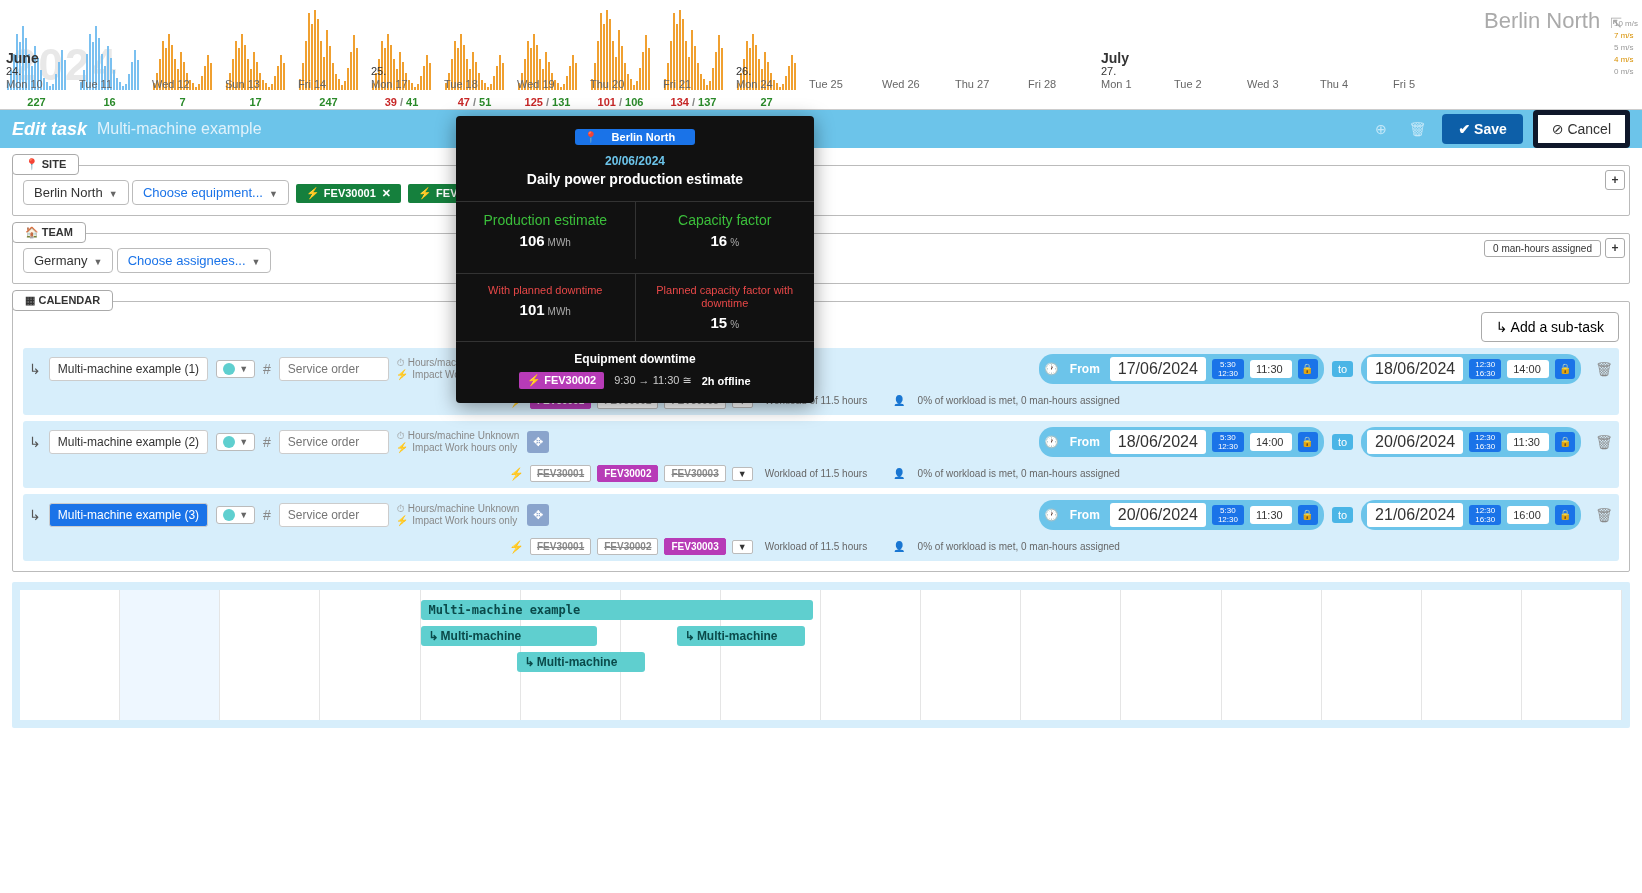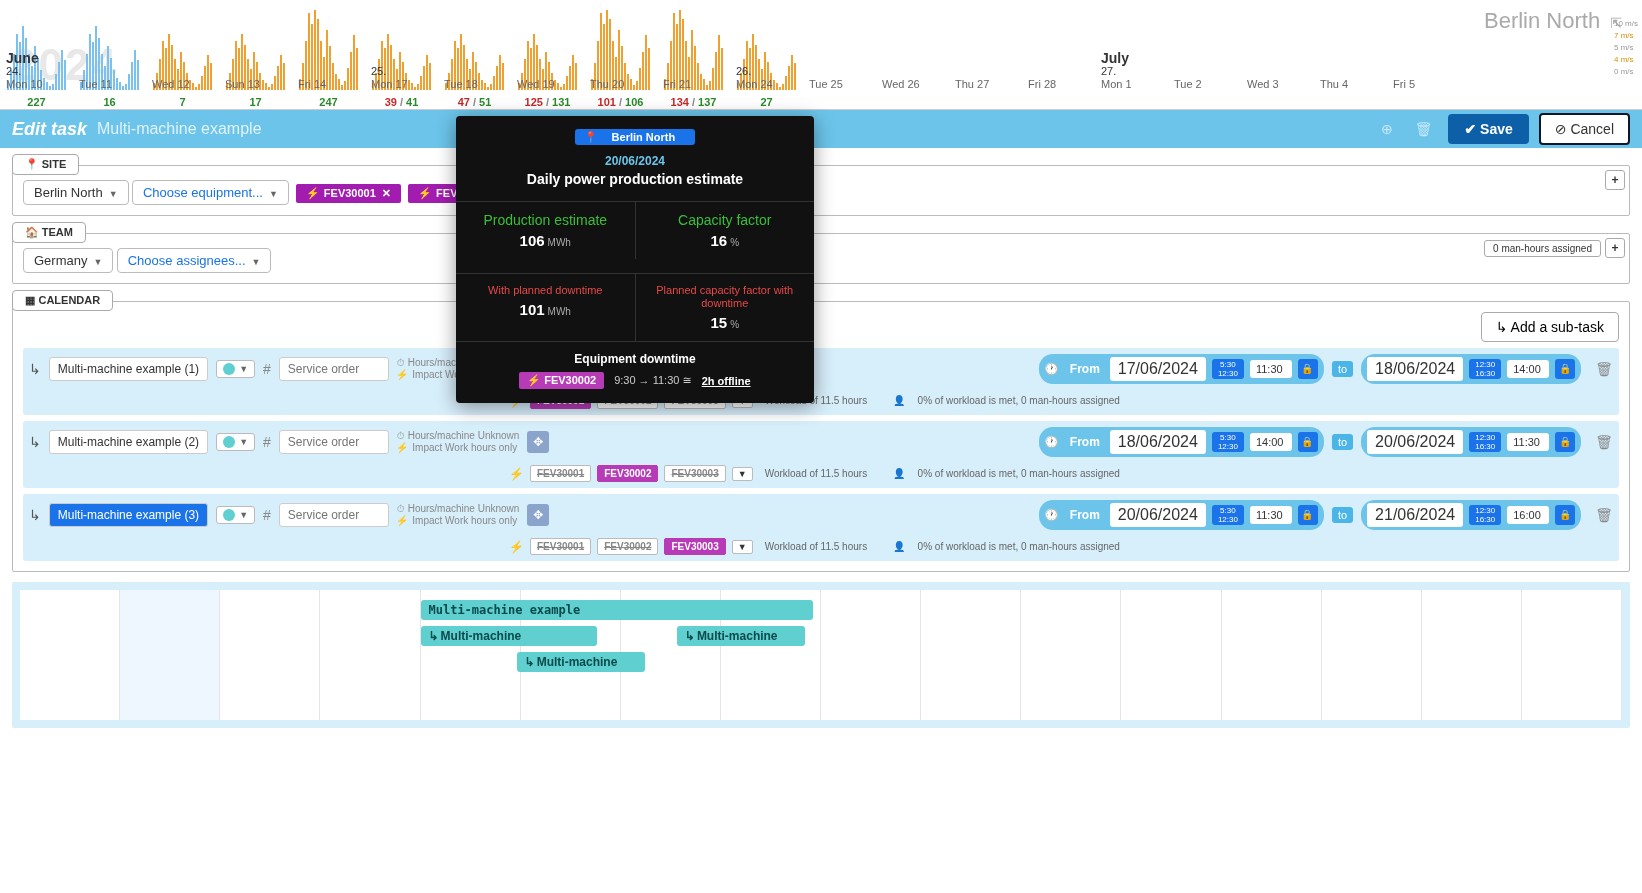--- a/index.html
+++ b/index.html
@@ -27,33 +27,33 @@
 .bar-cell { width: 73px; flex: 0 0 73px; display: flex; align-items: flex-end; justify-content: center; gap: 1px; height: 90px; }
 .bar-cell span { display: inline-block; width: 2px; background: #f0a030; }
 .bar-cell.bl span { background: #7ac0f0; }
 
 .editbar { background: #6cc4ea; color: #fff; height: 38px; display: flex; align-items: center; padding: 0 12px; gap: 10px; }
 .editbar .title { font-style: italic; font-size: 18px; font-weight: 600; }
 .editbar .subtitle { color: #e0f2fb; font-size: 16px; font-weight: 500; }
 .editbar .sp { flex: 1; }
 .editbar .icon-btn { color: #c5e8f8; cursor: pointer; font-size: 14px; padding: 0 6px; }
 .btn-save { background: #0d5fa8; color: #fff; border: none; padding: 7px 16px; border-radius: 4px; font-weight: 600; font-size: 14px; cursor: pointer; }
-.btn-cancel { background: #fff; color: #333; border: 2px solid #0f172a; padding: 6px 14px; border-radius: 4px; font-size: 14px; cursor: pointer; }
+.btn-cancel { background: #fff; color: #333; border: 5px solid #0f172a; padding: 6px 14px; border-radius: 4px; font-size: 14px; cursor: pointer; }
 
 .main { padding: 6px 12px; }
 .section { margin-bottom: 6px; position: relative; }
 .section-hdr { display: inline-block; background: #fff; border: 1px solid #aaa; border-radius: 4px; padding: 3px 12px; font-size: 11px; font-weight: 700; color: #333; position: relative; z-index: 2; }
 .section-box { border: 1px solid #bbb; border-radius: 2px; padding: 14px 10px 10px; margin-top: -10px; position: relative; }
 .add-btn-corner { position: absolute; right: 4px; top: 4px; border: 1px solid #aaa; border-radius: 3px; width: 20px; height: 20px; text-align: center; line-height: 18px; cursor: pointer; background: #fff; font-weight: bold; }
 .badge-hours { position: absolute; right: 28px; top: 6px; border: 1px solid #aaa; border-radius: 3px; padding: 2px 8px; font-size: 10px; background: #fff; }
 
 .dd { display: inline-block; border: 1px solid #bbb; border-radius: 4px; padding: 4px 10px; background: #fff; cursor: pointer; color: #1a73e8; font-size: 13px; }
 .dd.dark { color: #333; }
 .dd .caret { margin-left: 6px; color: #666; font-size: 9px; }
-.chip { display: inline-block; background: #a21caf; color: #fff; font-weight: 700; font-size: 11px; padding: 3px 10px; border-radius: 2px; margin-left: 4px; }
+.chip { display: inline-block; background: #15803d; color: #fff; font-weight: 700; font-size: 11px; padding: 3px 10px; border-radius: 2px; margin-left: 4px; }
 .chip .bolt { margin-right: 4px; }
 .chip .x { margin-left: 6px; cursor: pointer; }
 
 .subtask-btn { float: right; border: 1px solid #aaa; border-radius: 4px; padding: 6px 14px; background: #fff; cursor: pointer; font-size: 14px; }
 
 .task-row-outer { background: #d7eefb; border-radius: 3px; margin-top: 6px; padding: 6px; }
 .task-row { display: flex; align-items: center; gap: 8px; flex-wrap: wrap; }
 .turn-icon { color: #555; font-size: 14px; }
 .task-name { border: 1px solid #ccc; border-radius: 3px; padding: 4px 8px; font-size: 12px; background: #fff; color: #333; }
 .task-name.sel { background: #1a73e8; color: #fff; }
@@ -103,21 +103,21 @@
 .tt-cell .lbl-g { color: #3bbf3b; font-size: 14px; }
 .tt-cell .lbl-r { color: #e84848; font-size: 11px; line-height: 13px; }
 .tt-cell .val { font-size: 15px; font-weight: 700; margin-top: 4px; }
 .tt-cell .val .unit { font-size: 10px; font-weight: 400; color: #aaa; margin-left: 3px; }
 .tt-grid2 { border-top: 1px solid #333; }
 .tt-down-title { text-align: center; font-weight: 700; font-size: 12px; padding-top: 10px; border-top: 1px solid #333; }
 .tt-down-row { display: flex; justify-content: center; align-items: center; gap: 10px; font-size: 11px; margin-top: 6px; }
 .tt-down-row .eq { background: #b73bb7; padding: 2px 8px; border-radius: 2px; font-weight: 700; }
 .tt-down-row .eq .b { margin-right: 3px; }
 .tt-down-row .time { color: #ccc; }
-.tt-down-row .off { font-weight: 600; text-decoration: underline; }
+.tt-down-row .off { font-weight: 600; }
 </style>
 </head>
 <body>
 
 <div class="timeline-hdr">
   <div class="site-name-top">
     <span>Berlin North</span>
     <span class="ext">⇱</span>
   </div>
   <div class="wind-labels">

